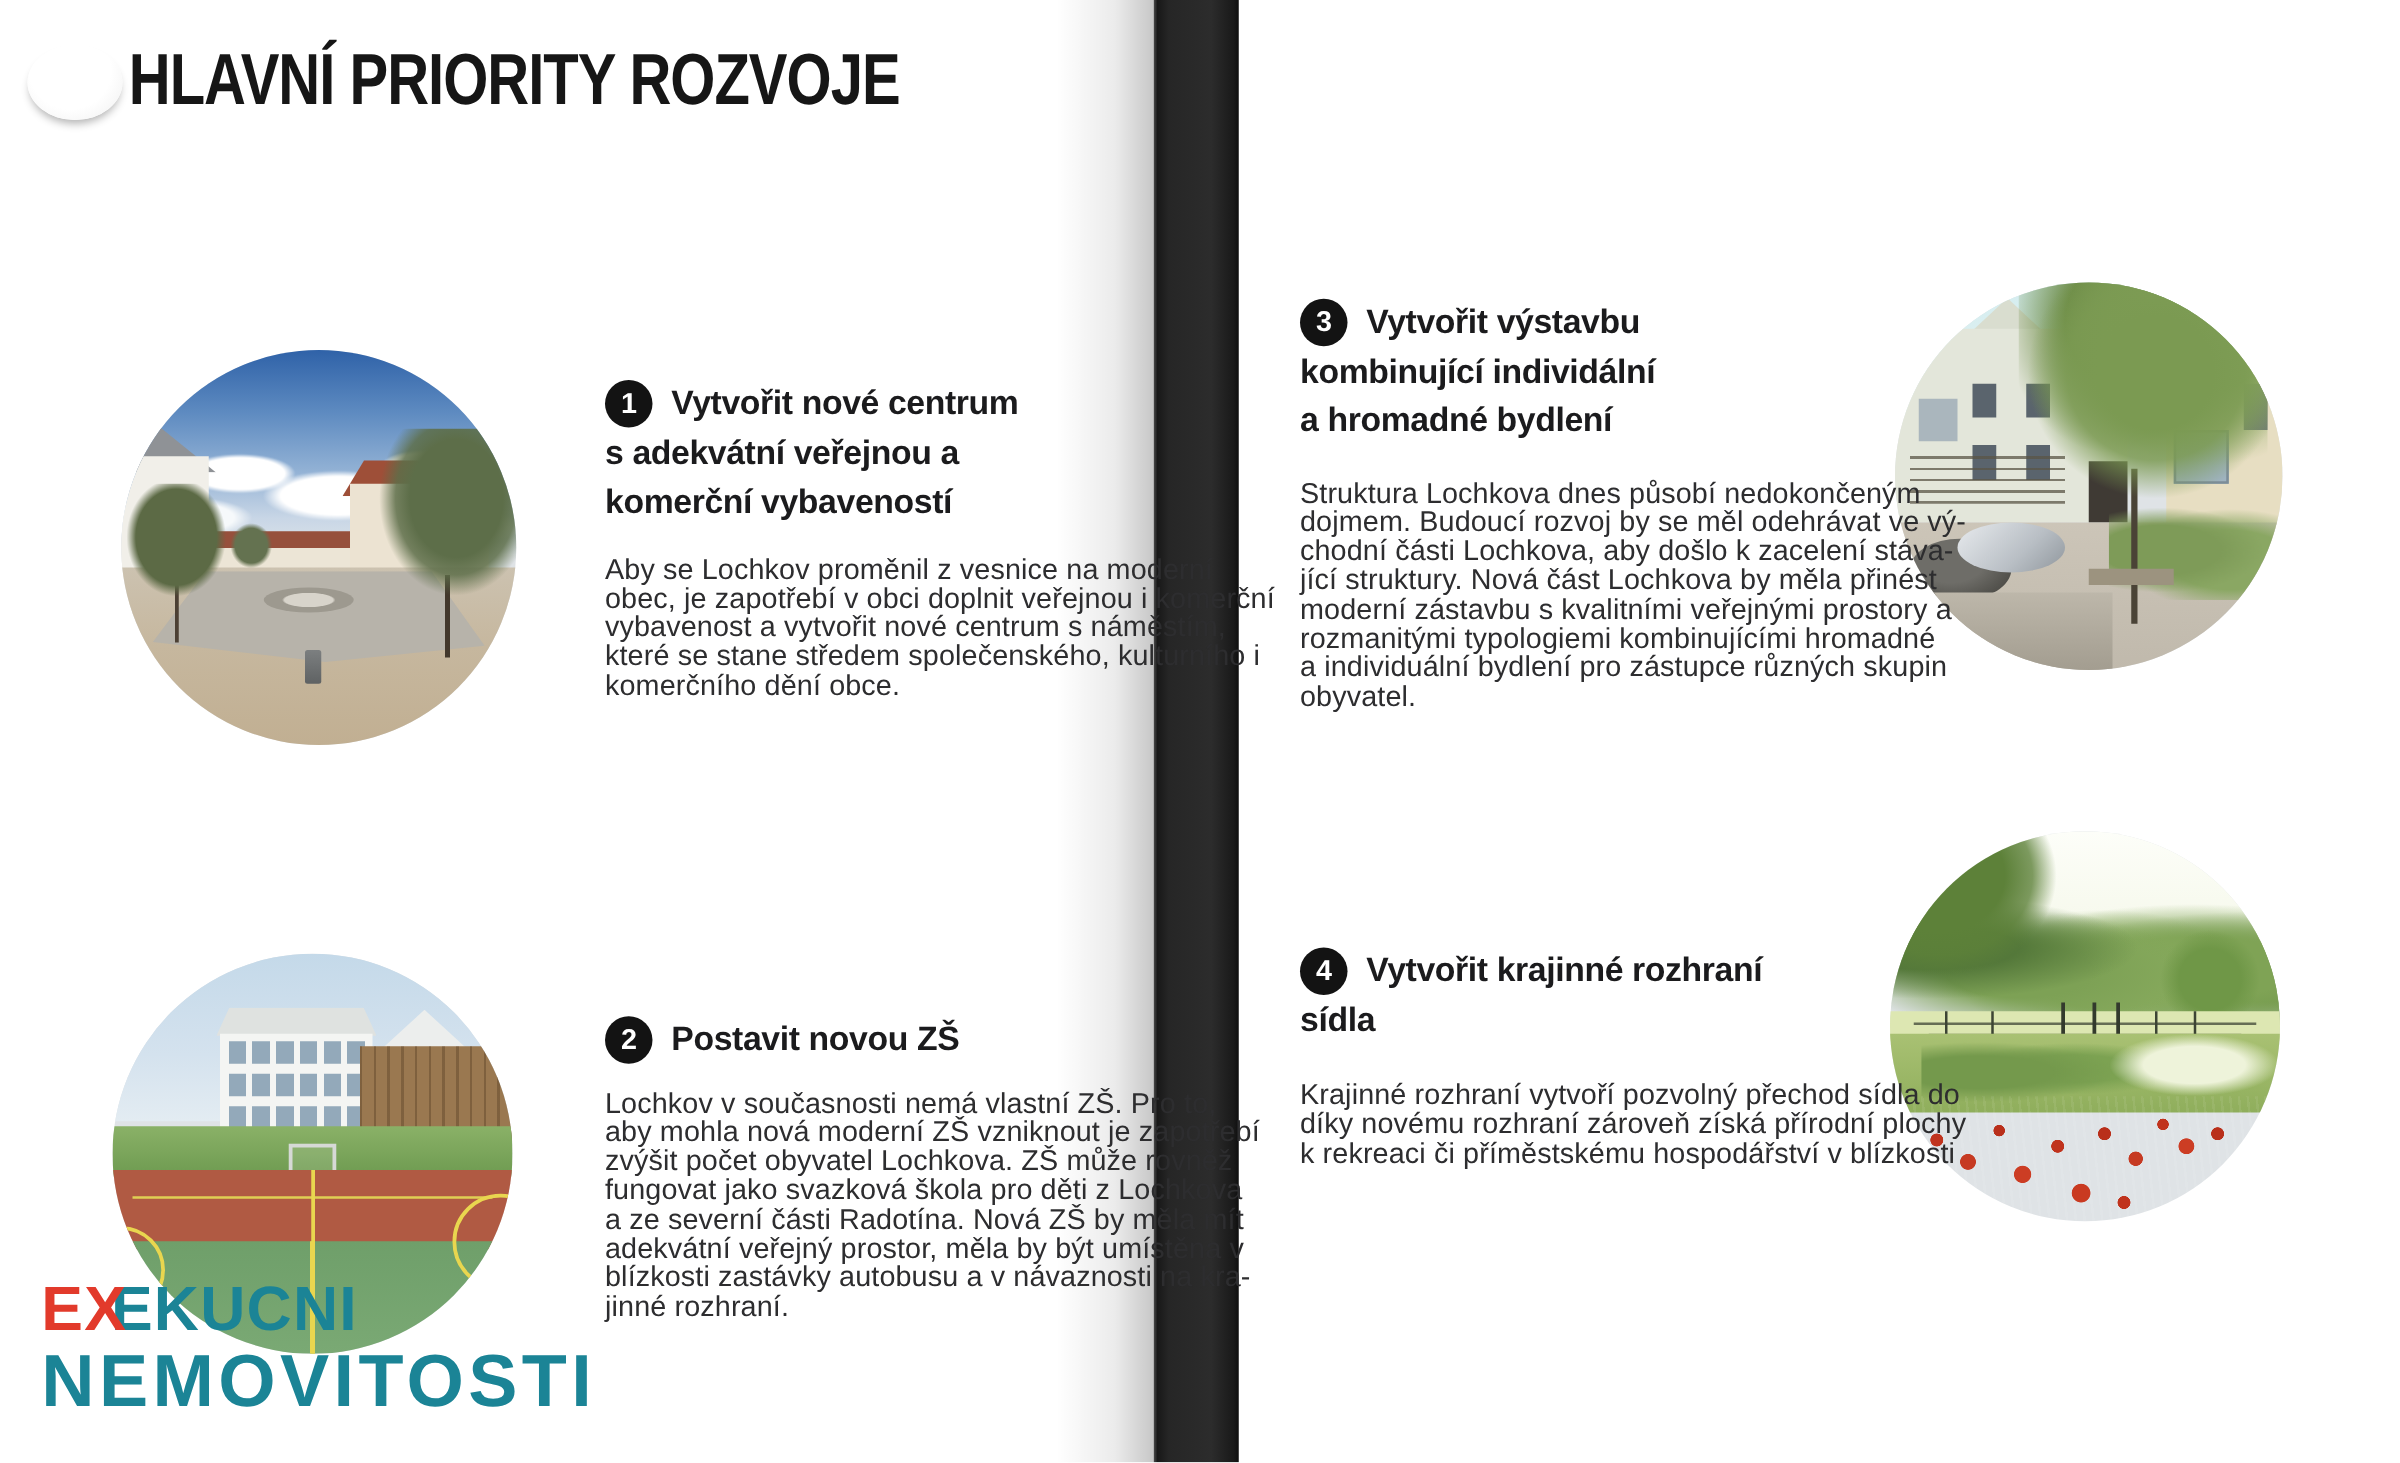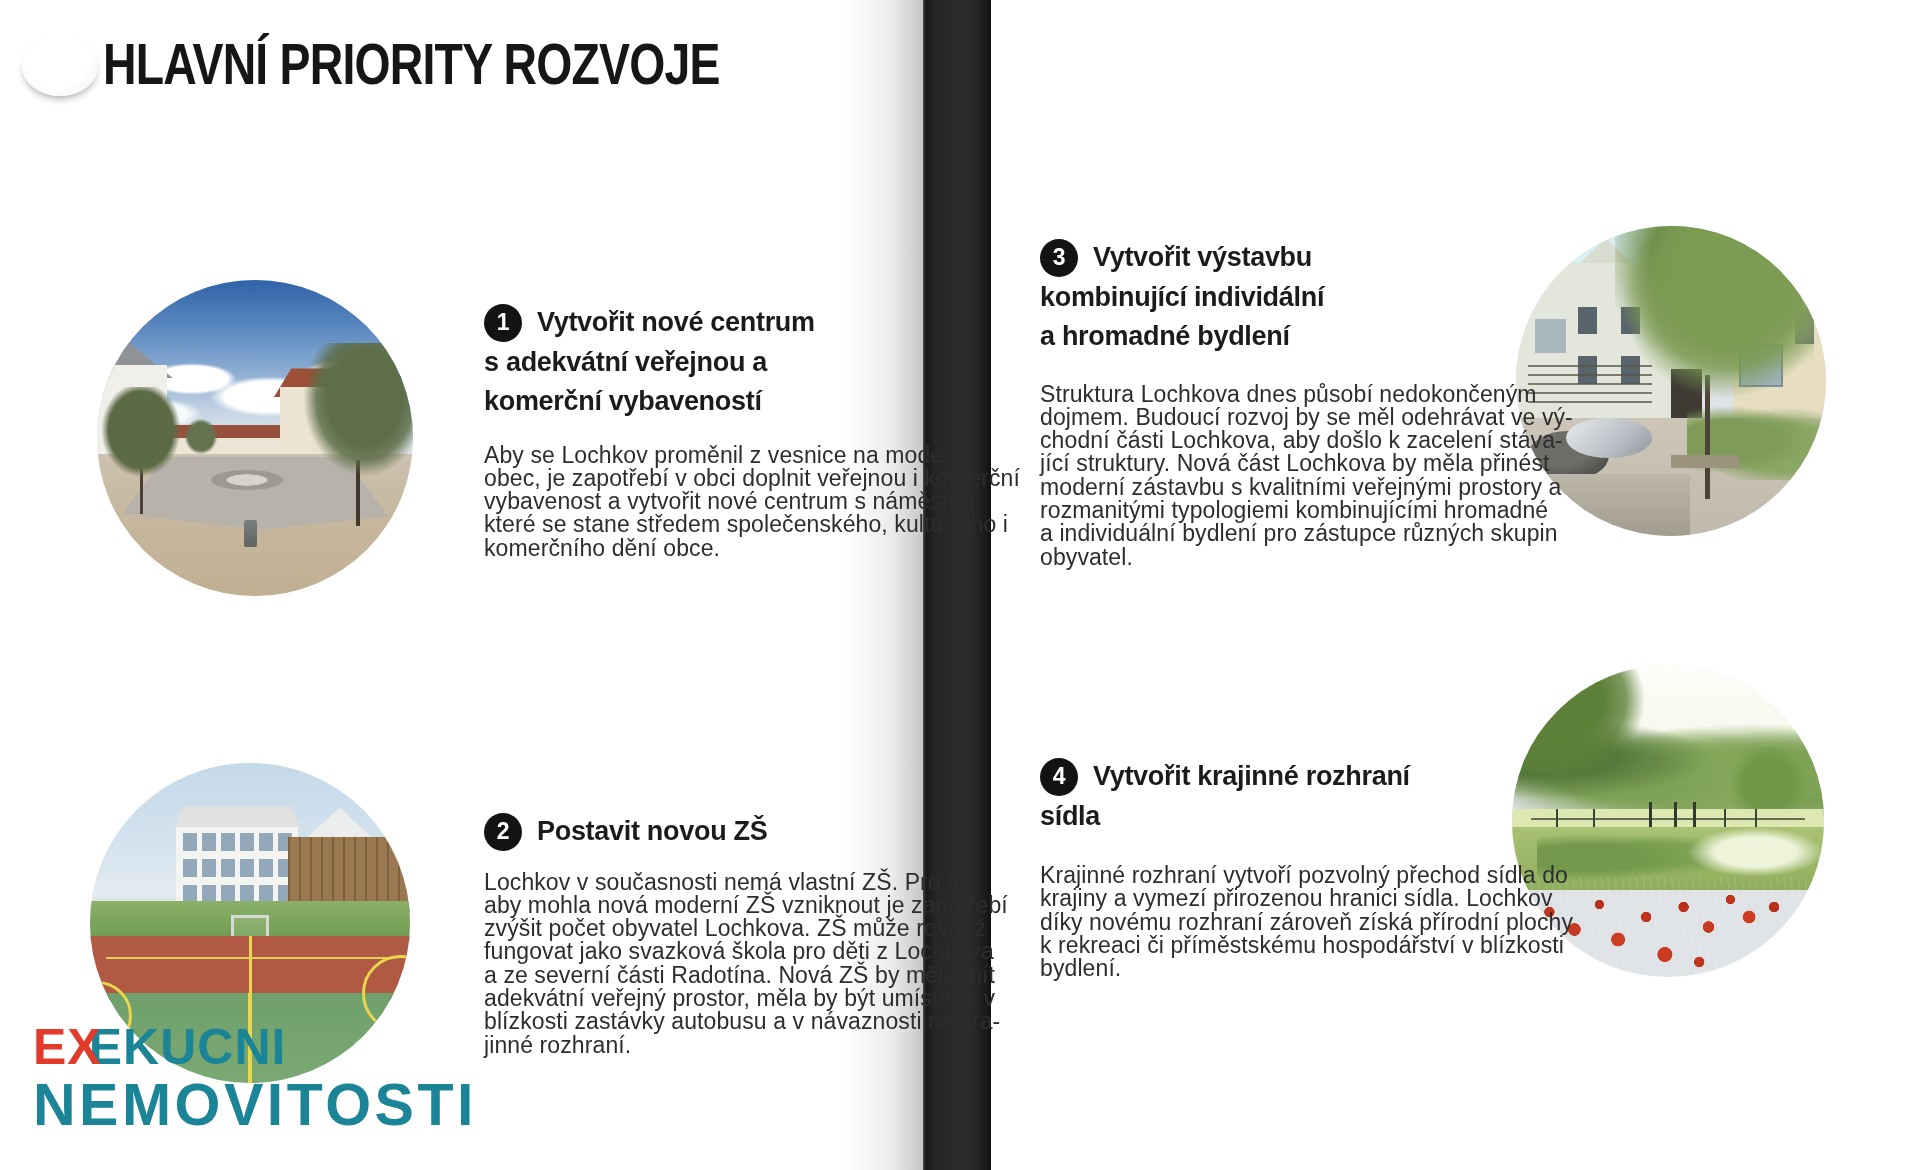--- a/index.html
+++ b/index.html
@@ -319,20 +319,18 @@
   <div class="priority" style="left:1040px;top:757px;">
     <div class="p-heading">
       <div class="h-line h-first">
         <span class="badge">4</span>
         <span>Vytvořit krajinné rozhraní</span>
       </div>
       <div class="h-line">sídla</div>
     </div>
     <div class="p-body" style="margin-top:28px;">
       <div class="b-line">Krajinné rozhraní vytvoří pozvolný přechod sídla do</div>
-      <div class="b-line">krajiny a vymezí přirozenou hranici sídla. Lochkov</div>
       <div class="b-line">díky novému rozhraní zároveň získá přírodní plochy</div>
       <div class="b-line">k rekreaci či příměstskému hospodářství v blízkosti</div>
-      <div class="b-line">bydlení.</div>
     </div>
   </div>
 
 </div>
 
 </body></html>

